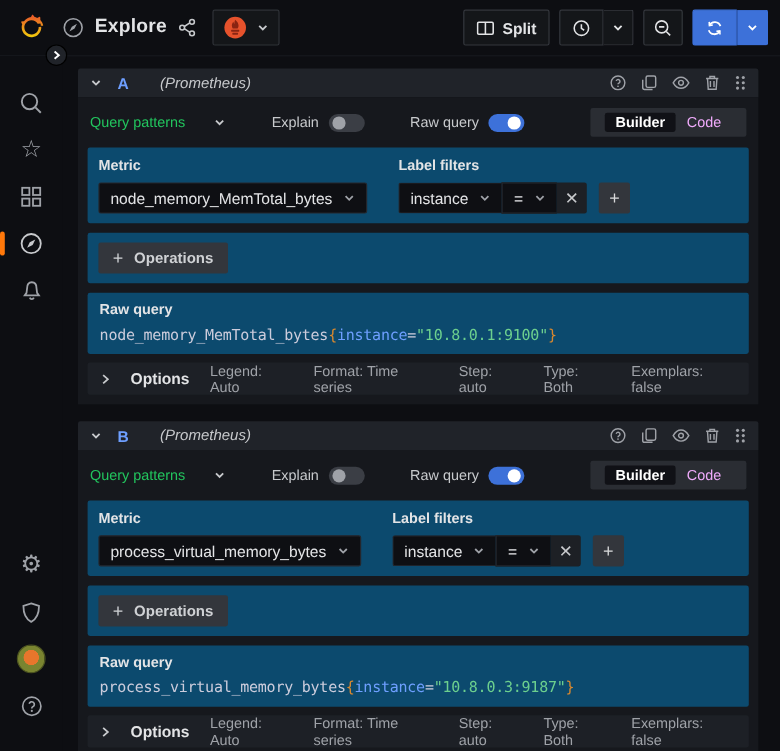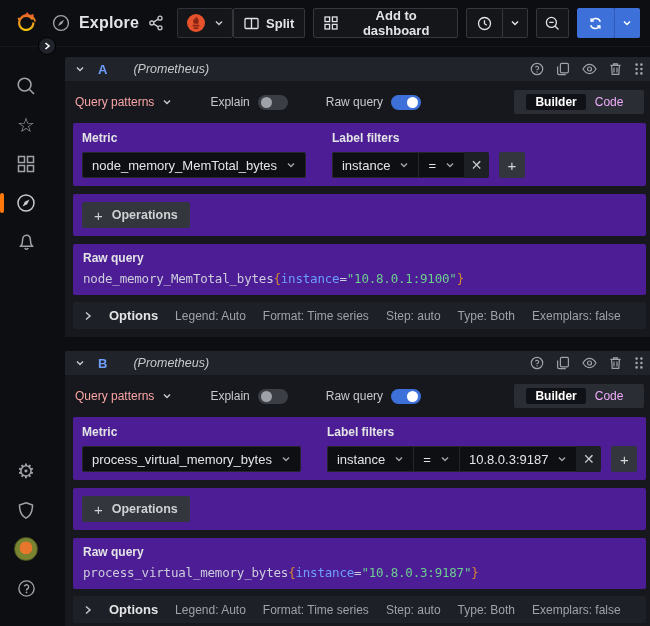--- a/index.html
+++ b/index.html
@@ -64,30 +64,30 @@
   .qpanel-header {
     height:24px; background:#202329; display:flex; align-items:center;
     padding:0 10px; border-radius:2px 2px 0 0;
   }
   .ref-letter { color:#6e9fff; font-weight:700; font-size:13px; margin:0 26px 0 13px; }
   .ds-name { color:#c7c9cc; font-style:italic; font-size:12.5px; }
   .header-icons { margin-left:auto; display:flex; align-items:center; gap:12px; }
   .hicon { color:#9fa2a8; cursor:pointer; display:inline-flex; }
   .qpanel-body { background:#16181d; padding:7px 8px 8px; }
   .toolbar-row { display:flex; align-items:center; height:24px; margin:2px 2px 9px; }
-  .qp-label { color:#fca5a5; font-size:12px; font-weight:500; display:flex; align-items:center; gap:8px; cursor:pointer; }
+  .qp-label { color:#22c55e; font-size:12px; font-weight:500; display:flex; align-items:center; gap:24px; cursor:pointer; }
   .toolbar-item { display:flex; align-items:center; gap:8px; margin-left:38px; color:#c7c9cc; font-size:12px; }
   .toggle { width:30px; height:15px; border-radius:8px; background:#3b3e45; position:relative; cursor:pointer; }
   .toggle::after { content:""; position:absolute; top:2px; left:3px; width:11px; height:11px; border-radius:50%; background:#9fa2a8; }
   .toggle.on { background:#3d71d9; }
   .toggle.on::after { left:auto; right:3px; background:#fff; }
   .mode-group { margin-left:auto; display:flex; align-items:center; background:#2a2d33; border-radius:2px; padding:12px; height:22px; }
   .mode-seg { padding:1px 9px; font-size:12px; color:#f0abfc; cursor:pointer; border-radius:2px; }
   .mode-seg.active { background:#101116; color:#fff; font-weight:700; }
-  .card { background:#4c1d95; border-radius:2px; padding:8px 9px; margin-bottom:8px; }
+  .card { background:#0c4a6e; border-radius:2px; padding:8px 9px; margin-bottom:8px; }
   .metric-row { display:flex; gap:26px; }
   .field-label { font-size:12px; font-weight:700; color:#e3e4e6; margin-bottom:7px; }
   .select {
     height:26px; background:#0e0f13; border:1px solid #24262c; border-radius:2px;
     display:flex; align-items:center; gap:9px; padding:0 9px; font-size:13px; color:#e3e4e6;
     cursor:pointer; white-space:nowrap;
   }
   .filters-line { display:flex; align-items:stretch; }
   .filters-line .select { border-radius:0; border-right:none; }
   .filters-line .select:first-child { border-radius:2px 0 0 2px; }
@@ -159,31 +159,20 @@
   <div class="nav-right">
     <button class="nav-btn">
       <span class="icon">
         <svg width="15" height="13" viewBox="0 0 15 13" fill="none" stroke="#e3e4e6" stroke-width="1.3">
           <rect x="1" y="1.5" width="13" height="10" rx="1"></rect>
             <path d="M7.5 1.5 V11.5"></path>
         </svg>
       </span>
       <span>Split</span>
     </button>
-    <button class="nav-btn">
-      <span class="icon">
-        <svg width="14" height="14" viewBox="0 0 14 14" fill="none" stroke="#e3e4e6" stroke-width="1.3">
-          <rect x="1" y="1" width="4.6" height="4.6"></rect>
-            <rect x="8.4" y="1" width="4.6" height="4.6"></rect>
-          <rect x="1" y="8.4" width="4.6" height="4.6"></rect>
-            <rect x="8.4" y="8.4" width="4.6" height="4.6"></rect>
-        </svg>
-      </span>
-      <span>Add to dashboard</span>
-    </button>
     <div class="btn-group">
       <button class="nav-btn">
         <span class="icon">
           <svg width="15" height="15" viewBox="0 0 15 15" fill="none" stroke="#e3e4e6" stroke-width="1.3">
             <circle cx="7.5" cy="7.5" r="6"></circle>
               <path d="M7.5 4.2 V7.7 L9.8 9.2"></path>
           </svg>
         </span>
       </button>
       <button class="nav-btn">
@@ -504,26 +493,20 @@
                   <svg class="chev" viewBox="0 0 10 10" fill="none" stroke="#9fa2a8" stroke-width="1.5">
                       <path d="M2 3.5 L5 6.5 L8 3.5"></path>
                     </svg>
                 </span>
                 <span class="select">
                   <span>=</span>
                   <svg class="chev" viewBox="0 0 10 10" fill="none" stroke="#9fa2a8" stroke-width="1.5">
                       <path d="M2 3.5 L5 6.5 L8 3.5"></path>
                     </svg>
                 </span>
-                <span class="select">
-                  <span>10.8.0.3:9187</span>
-                  <svg class="chev" viewBox="0 0 10 10" fill="none" stroke="#9fa2a8" stroke-width="1.5">
-                      <path d="M2 3.5 L5 6.5 L8 3.5"></path>
-                    </svg>
-                </span>
                 <span class="sq-btn">✕</span>
               </span>
               <span class="plus-btn">+</span>
             </div>
           </div>
         </div>
         <div class="card">
           <span class="ops-btn">
             <span style="font-weight:400;font-size:15px;">+</span>
             <span>Operations</span>

